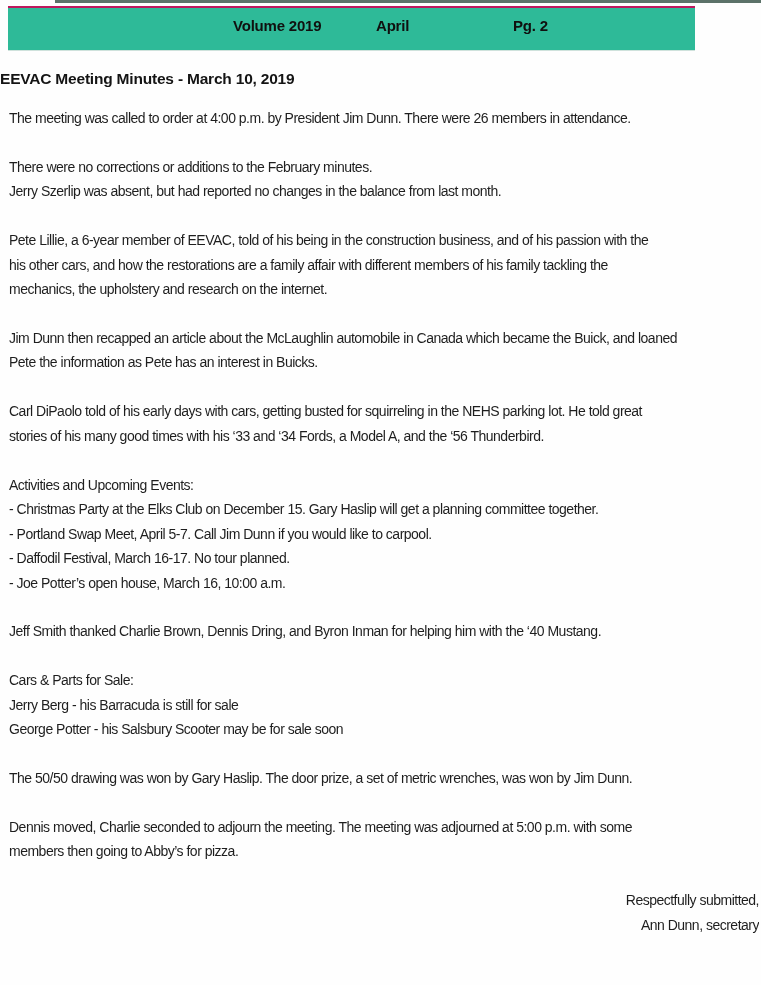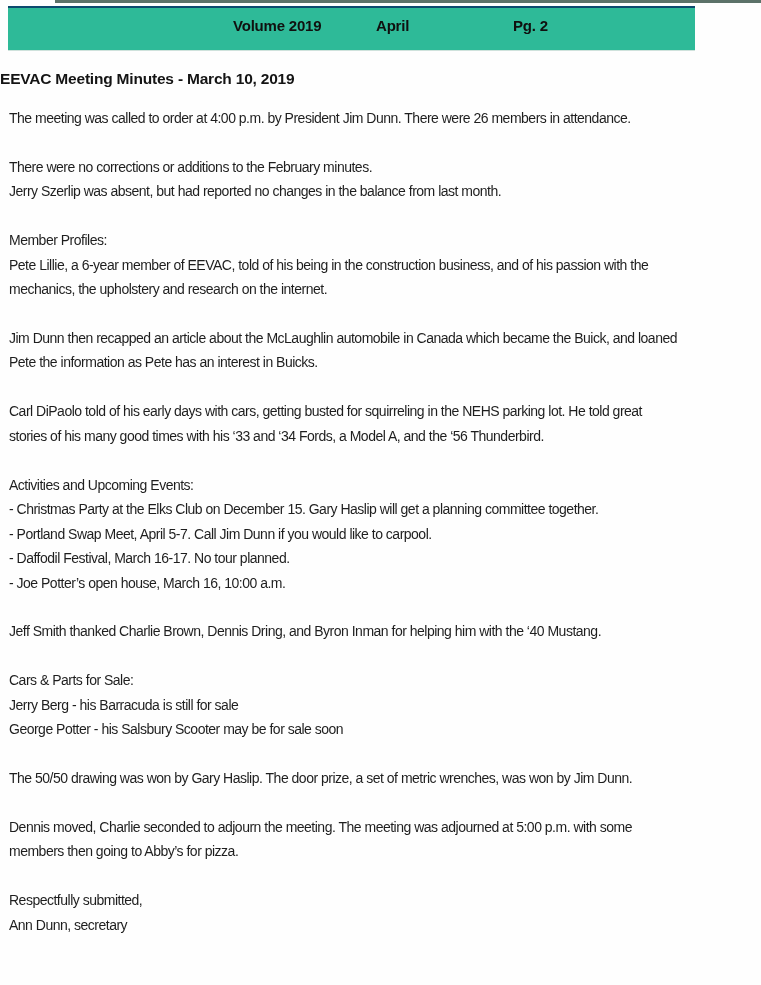--- a/index.html
+++ b/index.html
@@ -11,21 +11,21 @@
     position: relative;
     overflow: hidden;
   }
   .scan-edge {
     position: absolute; top: 0; left: 55px; right: 0; height: 3px;
     background: #40594f; opacity: .85;
   }
   .banner {
     position: absolute; top: 6px; left: 8px; width: 687px; height: 42px;
     background: #2eba98;
-    border-top: 2px solid #0c4a6e;
+    border-top: 2px solid #be185d;
     box-shadow: 0 1px 0 #cfe2dc;
   }
   .banner span {
     position: absolute; top: 9px;
     font-weight: bold; font-size: 15px; color: #10100f;
     letter-spacing: -0.2px;
   }
   .banner .vol   { left: 225px; }
   .banner .month { left: 368px; }
   .banner .pg    { left: 505px; }
@@ -33,21 +33,21 @@
     position: absolute; top: 70px; left: 0; width: 100%;
     margin: 0; text-align: left;
     font-size: 15.5px; font-weight: bold; color: #141414;
     letter-spacing: -0.2px;
   }
   .body {
     position: absolute; top: 106px; left: 9px; width: 750px;
     overflow: hidden;
   }
   .para { margin: 0 0 24.45px 0; padding: 0; }
-  .para:last-child { margin-bottom: 16px; }
+  .para:last-child { margin-bottom: 16px; text-align: right; }
   .line {
     display: block;
     font-size: 14px;
     line-height: 24.45px;
     letter-spacing: -0.5px;
     white-space: nowrap;
     color: #1e1e1e;
   }
 </style>
 </head>
@@ -65,22 +65,22 @@
 
 <main class="body">
     <p class="para">
       <span class="line">The meeting was called to order at 4:00 p.m. by President Jim Dunn. There were 26 members in attendance.</span>
     </p>
     <p class="para">
       <span class="line">There were no corrections or additions to the February minutes.</span>
       <span class="line">Jerry Szerlip was absent, but had reported no changes in the balance from last month.</span>
     </p>
     <p class="para">
-      <span class="line">Member Profiles:</span>
       <span class="line">Pete Lillie, a 6-year member of EEVAC, told of his being in the construction business, and of his passion with the</span>
+      <span class="line">his other cars, and how the restorations are a family affair with different members of his family tackling the</span>
       <span class="line">mechanics, the upholstery and research on the internet.</span>
     </p>
     <p class="para">
       <span class="line">Jim Dunn then recapped an article about the McLaughlin automobile in Canada which became the Buick, and loaned</span>
       <span class="line">Pete the information as Pete has an interest in Buicks.</span>
     </p>
     <p class="para">
       <span class="line">Carl DiPaolo told of his early days with cars, getting busted for squirreling in the NEHS parking lot. He told great</span>
       <span class="line">stories of his many good times with his ‘33 and ‘34 Fords, a Model A, and the ‘56 Thunderbird.</span>
     </p>

